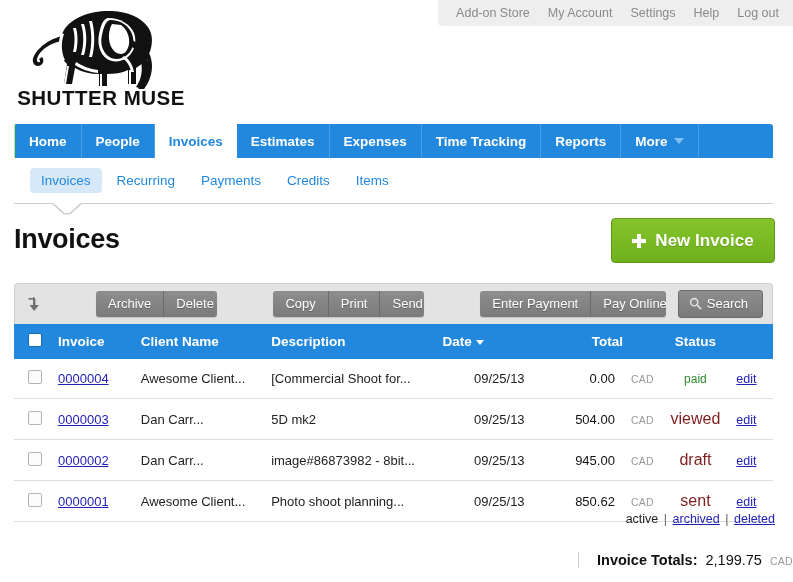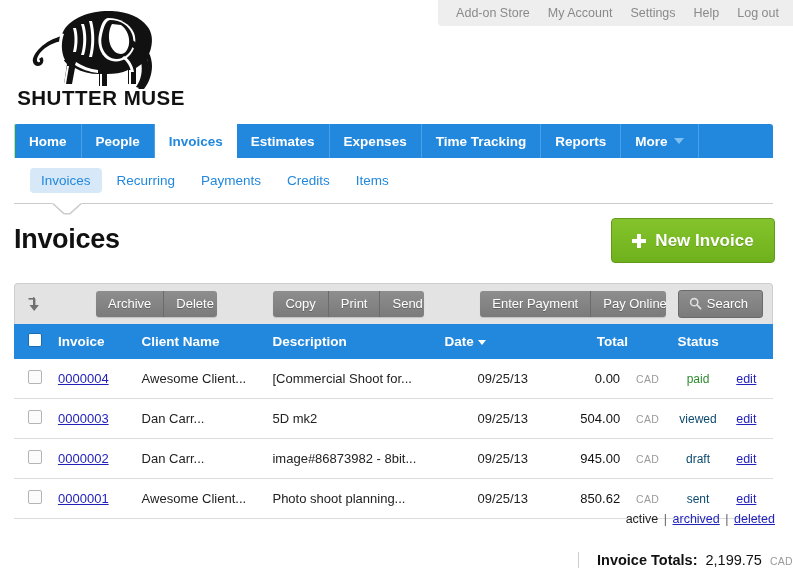--- a/index.html
+++ b/index.html
@@ -279,21 +279,21 @@
     font-size: 12.5px;
     cursor: pointer;
   }
   .cad {
     color: #9a9a9a;
     font-size: 10.5px;
     letter-spacing: 0.3px;
   }
   .amount { font-size: 13px; color: #111111; }
   .status-paid { color: #2e8b2e; font-size: 12px; }
-  .status-plain { color: #0c4a6e; font-size: 12px; }
+  .status-plain { color: #7f1d1d; font-size: 16px; }
 
   .sort-caret {
     display: inline-block;
     width: 0; height: 0;
     margin-left: 4px;
     border-left: 4px solid transparent;
     border-right: 4px solid transparent;
     border-top: 5px solid #ffffff;
     vertical-align: middle;
   }

